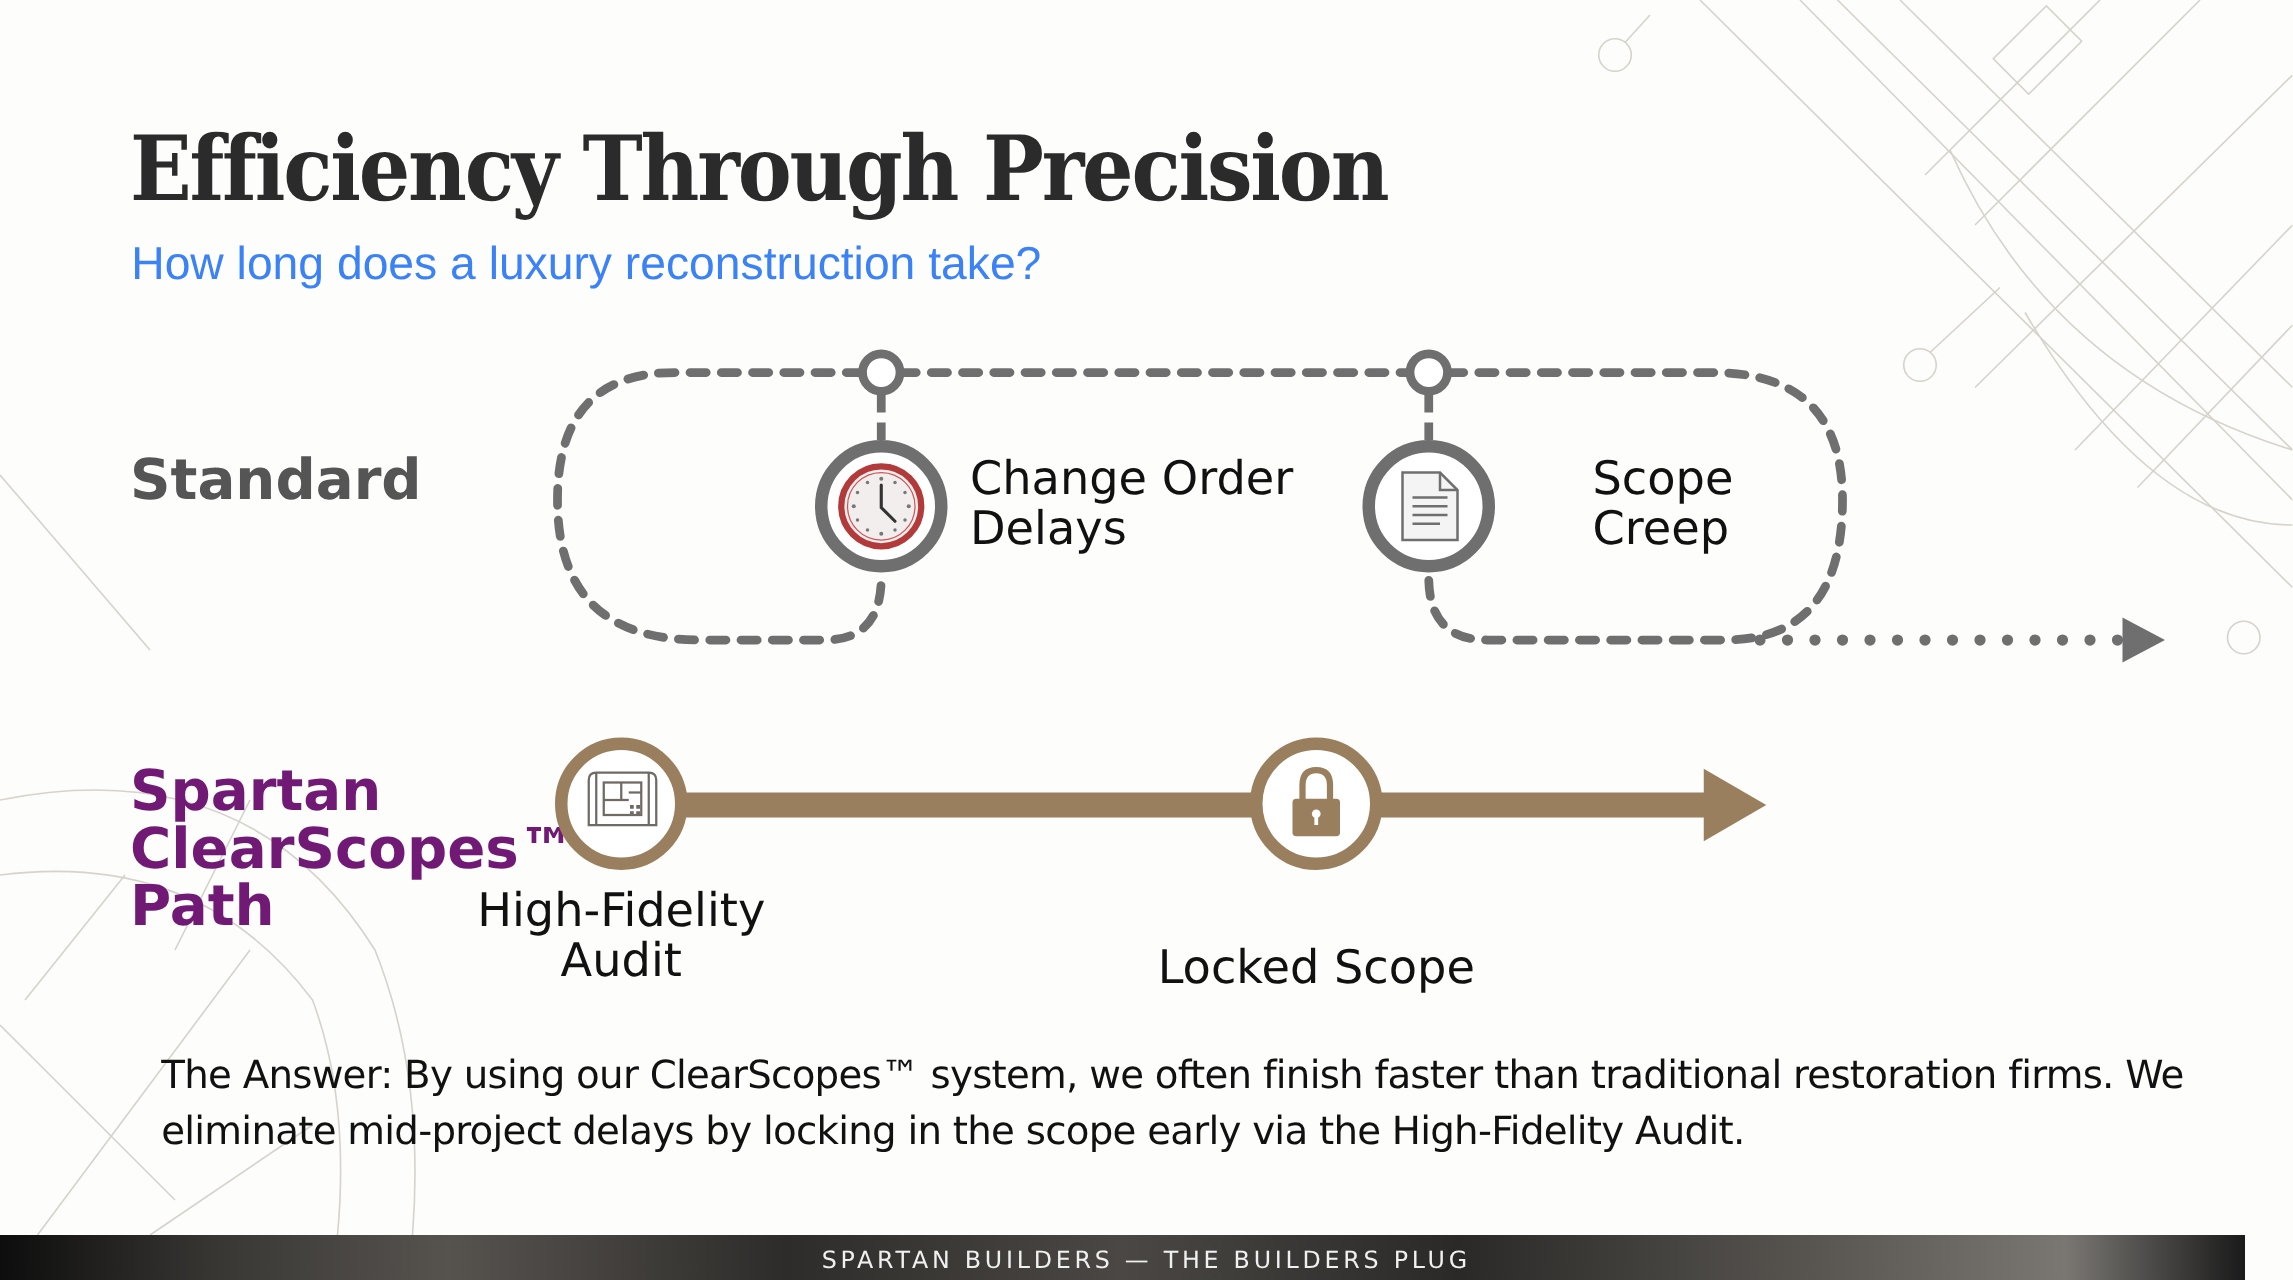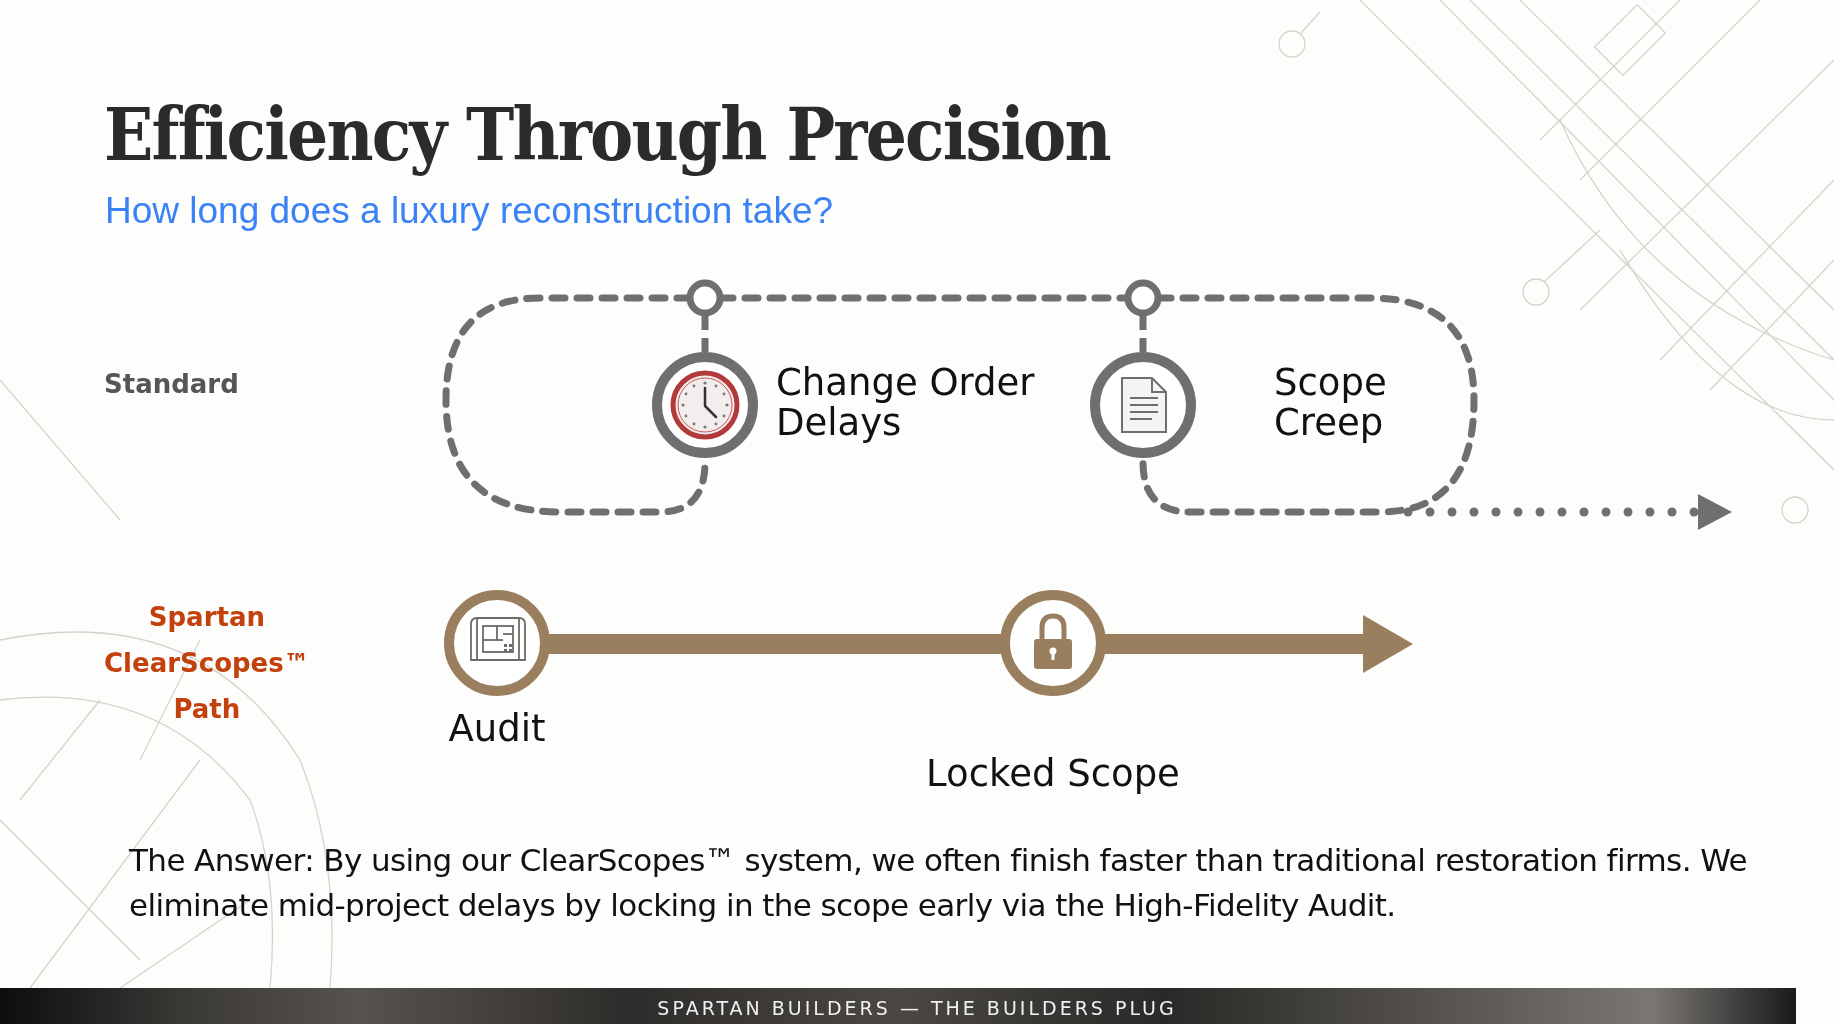--- a/index.html
+++ b/index.html
@@ -1,22 +1,22 @@
 <!DOCTYPE html>
 <html><head>
 <meta charset="utf-8">
 <style>
   html, body { margin:0; padding:0; }
   body { width:1834px; height:1024px; position:relative; overflow:hidden; background:#fdfdfc; font-family:"Liberation Sans", sans-serif; }
   .bg-deco { position:absolute; left:0; top:0; width:1834px; height:1024px; }
   .title { position:absolute; left:104px; top:92px; font-family:"DejaVu Serif", serif; font-weight:bold; font-size:72px; color:#2b2b2b; letter-spacing:-2px; transform:scaleX(0.9); transform-origin:left top; white-space:nowrap; }
   .subtitle { position:absolute; left:105px; top:190px; font-family:"Liberation Sans", sans-serif; font-size:37px; color:#3b82f6; white-space:nowrap; }
-  .row-label { position:absolute; font-family:"DejaVu Sans", sans-serif; font-weight:bold; font-size:26px; line-height:46px; white-space:nowrap;text-align:center; }
+  .row-label { position:absolute; font-family:"DejaVu Sans", sans-serif; font-weight:bold; font-size:45px; line-height:46px; white-space:nowrap; }
   .row-label.std { left:104px; top:361px; color:#555555; }
-  .row-label.spartan { left:104px; top:594px; color:#c2410c; }
+  .row-label.spartan { left:104px; top:610px; color:#701a75; }
   .diagram { position:absolute; left:0; top:0; width:1834px; height:1024px; }
   .node-label { position:absolute; font-family:"DejaVu Sans", sans-serif; font-size:37px; line-height:40px; color:#111; white-space:nowrap; }
   .node-label.center { text-align:center; }
   .answer { position:absolute; left:129px; top:838px; width:1640px; font-family:"DejaVu Sans", sans-serif; font-size:31px; line-height:45px; color:#111; letter-spacing:-0.6px; }
   .footer { position:absolute; left:0; top:988px; width:1796px; height:36px; background:linear-gradient(90deg,#0d0d0d 0%,#3a3835 10%,#56534f 20%,#2e2c2a 35%,#4a4744 50%,#2a2927 65%,#56534f 80%,#7a7773 92%,#1a1a1a 100%); }
   .footer-text { position:absolute; left:0; top:0; width:1834px; text-align:center; line-height:40px; font-family:"DejaVu Sans", sans-serif; font-size:19px; letter-spacing:3px; color:#f0f0f0; }
 </style>
 </head>
 <body>
 
@@ -166,20 +166,21 @@
 
 <div class="node-label" style="left:776px; top:363px;">
   <div>Change Order</div>
   <div>Delays</div>
 </div>
 <div class="node-label" style="left:1274px; top:363px;">
   <div>Scope</div>
   <div>Creep</div>
 </div>
 <div class="node-label center" style="left:377px; top:709px; width:240px;">
+  <div>High-Fidelity</div>
   <div>Audit</div>
 </div>
 <div class="node-label center" style="left:913px; top:709px; width:280px;margin-top:45px;">
   <div>Locked Scope</div>
 </div>
 
 <div class="answer">The Answer: By using our ClearScopes™ system, we often finish faster than traditional restoration firms. We eliminate mid-project delays by locking in the scope early via the High-Fidelity Audit.</div>
 
 <div class="footer">
   <div class="footer-text">SPARTAN BUILDERS — THE BUILDERS PLUG</div>

